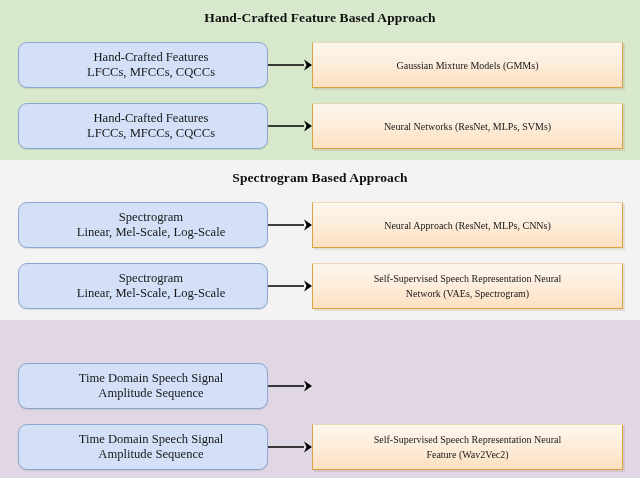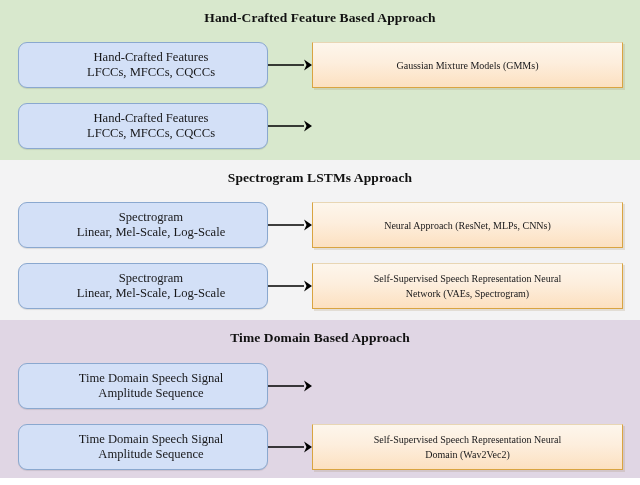--- a/index.html
+++ b/index.html
@@ -139,25 +139,28 @@
       <div class="blue-box">
         <span class="l1">Hand-Crafted Features</span>
         <span class="l2">LFCCs, MFCCs, CQCCs</span>
       </div>
       <div class="arrow">
         <svg width="44" height="46" viewBox="0 0 44 46" xmlns="http://www.w3.org/2000/svg">
           <line x1="0" y1="23" x2="36" y2="23" stroke="#000000" stroke-width="1.6"></line>
           <polygon points="36,17.5 44,23 36,28.5 38.5,23" fill="#000000"></polygon>
         </svg>
       </div>
+      <div class="orange-box">
+        <span class="l1">Neural Networks (ResNet, MLPs, SVMs)</span>
+      </div>
     </div>
   </div>
 
   <div class="section gray" style="background: rgb(243, 243, 244);">
-    <div class="section-title">Spectrogram LSTMs Approach</div>
+    <div class="section-title">Spectrogram Based Approach</div>
 
     <div class="row" style="top:42px;">
       <div class="blue-box">
         <span class="l1">Spectrogram</span>
         <span class="l2">Linear, Mel-Scale, Log-Scale</span>
       </div>
       <div class="arrow">
         <svg width="44" height="46" viewBox="0 0 44 46" xmlns="http://www.w3.org/2000/svg">
           <line x1="0" y1="23" x2="36" y2="23" stroke="#000000" stroke-width="1.6"></line>
           <polygon points="36,17.5 44,23 36,28.5 38.5,23" fill="#000000"></polygon>
@@ -180,21 +183,20 @@
         </svg>
       </div>
       <div class="orange-box">
         <span class="l1">Self-Supervised Speech Representation Neural</span>
         <span class="l2">Network (VAEs, Spectrogram)</span>
       </div>
     </div>
   </div>
 
   <div class="section purple" style="background: rgb(224, 214, 228);">
-    <div class="section-title">Time Domain Based Approach</div>
 
     <div class="row" style="top:43px;">
       <div class="blue-box">
         <span class="l1">Time Domain Speech Signal</span>
         <span class="l2">Amplitude Sequence</span>
       </div>
       <div class="arrow">
         <svg width="44" height="46" viewBox="0 0 44 46" xmlns="http://www.w3.org/2000/svg">
           <line x1="0" y1="23" x2="36" y2="23" stroke="#000000" stroke-width="1.6"></line>
           <polygon points="36,17.5 44,23 36,28.5 38.5,23" fill="#000000"></polygon>
@@ -208,18 +210,18 @@
         <span class="l2">Amplitude Sequence</span>
       </div>
       <div class="arrow">
         <svg width="44" height="46" viewBox="0 0 44 46" xmlns="http://www.w3.org/2000/svg">
           <line x1="0" y1="23" x2="36" y2="23" stroke="#000000" stroke-width="1.6"></line>
           <polygon points="36,17.5 44,23 36,28.5 38.5,23" fill="#000000"></polygon>
         </svg>
       </div>
       <div class="orange-box">
         <span class="l1">Self-Supervised Speech Representation Neural</span>
-        <span class="l2">Domain (Wav2Vec2)</span>
+        <span class="l2">Feature (Wav2Vec2)</span>
       </div>
     </div>
   </div>
 
 </div>
 
 </body></html>

